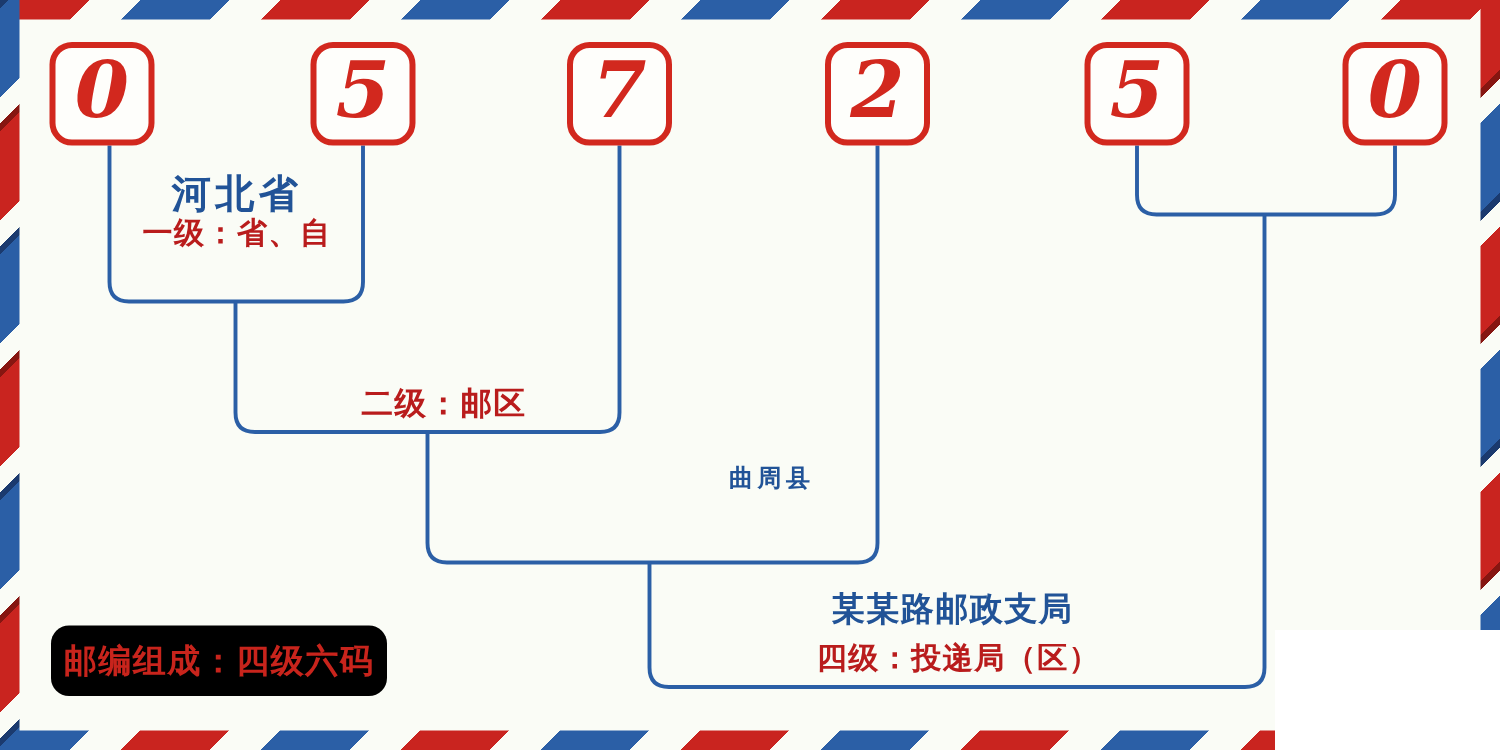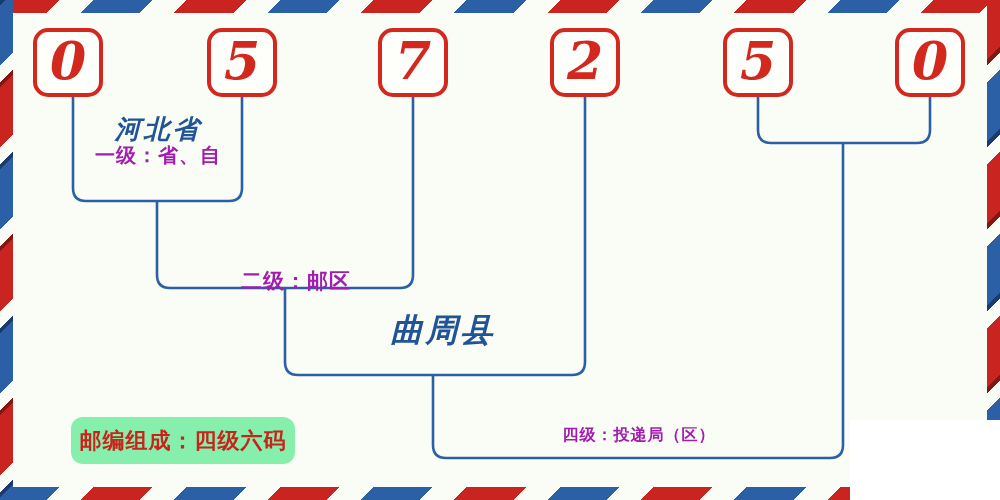--- a/index.html
+++ b/index.html
@@ -47,30 +47,30 @@
   }
   .digit{
     font-family:"DejaVu Serif","Liberation Serif",serif;
     font-weight:bold;font-style:italic;font-size:52px;line-height:1;
     color:#d2281e;transform:translateY(-2px);
   }
   
   .lbl{position:absolute;z-index:4;text-align:center;white-space:nowrap;}
   .blue-name{
     font-family:"DejaVu Serif","Liberation Serif",serif;
-    font-weight:bold;color:#215397;letter-spacing:3px;font-style:italic;
+    font-weight:bold;color:#215397;letter-spacing:3px;
   }
   .red-label{
     font-family:"DejaVu Sans","Liberation Sans",sans-serif;
-    font-weight:bold;color:#a21caf;letter-spacing:1px;
+    font-weight:bold;color:#b91c1c;letter-spacing:1px;
   }
   .badge{
     position:absolute;left:34px;top:417px;width:224px;height:47px;
-    background:#86efac;border-radius:12px;z-index:4;
-    display:flex;align-items:center;justify-content:center;margin-left:37px;
+    background:#000000;border-radius:12px;z-index:4;
+    display:flex;align-items:center;justify-content:center;
   }
   .badge span{
     font-family:"DejaVu Serif","Liberation Serif",serif;
     font-weight:bold;font-size:22px;color:#c8241c;letter-spacing:1px;
     white-space:nowrap;
   }
 </style>
 </head>
 <body>
 
@@ -106,25 +106,26 @@
   </div>
   <div class="digit-box" style="left:895px">
     <span class="digit">0</span>
   </div>
 
   <div class="lbl blue-name" style="left:58px;top:112px;width:200px;font-size:26px;">河北省</div>
   <div class="lbl red-label" style="left:58px;top:144px;width:200px;font-size:20px;line-height:22px;">
     <div>一级：省、自</div>
   </div>
 
-  <div class="lbl red-label" style="left:196px;top:267px;width:200px;font-size:21px;">二级：邮区</div>
+  <div class="lbl red-label" style="left:196px;top:255px;width:200px;font-size:21px;">二级：邮区</div>
 
-  <div class="lbl blue-name" style="left:343px;top:309px;width:200px;font-size:32px;">曲周县</div>
+  <div class="lbl blue-name" style="left:343px;top:309px;width:200px;font-size:16px;text-align:right;">曲周县</div>
 
-  <div class="lbl red-label" style="left:539px;top:425px;width:200px;font-size:16px;">四级：投递局（区）</div>
+  <div class="lbl blue-name" style="left:535px;top:391px;width:200px;font-size:22px;letter-spacing:1px;">某某路邮政支局</div>
+  <div class="lbl red-label" style="left:539px;top:425px;width:200px;font-size:20px;">四级：投递局（区）</div>
 
 
   <div class="badge">
     <span>邮编组成：四级六码</span>
   </div>
 
   <div class="cutout"></div>
 
 </div>
 

